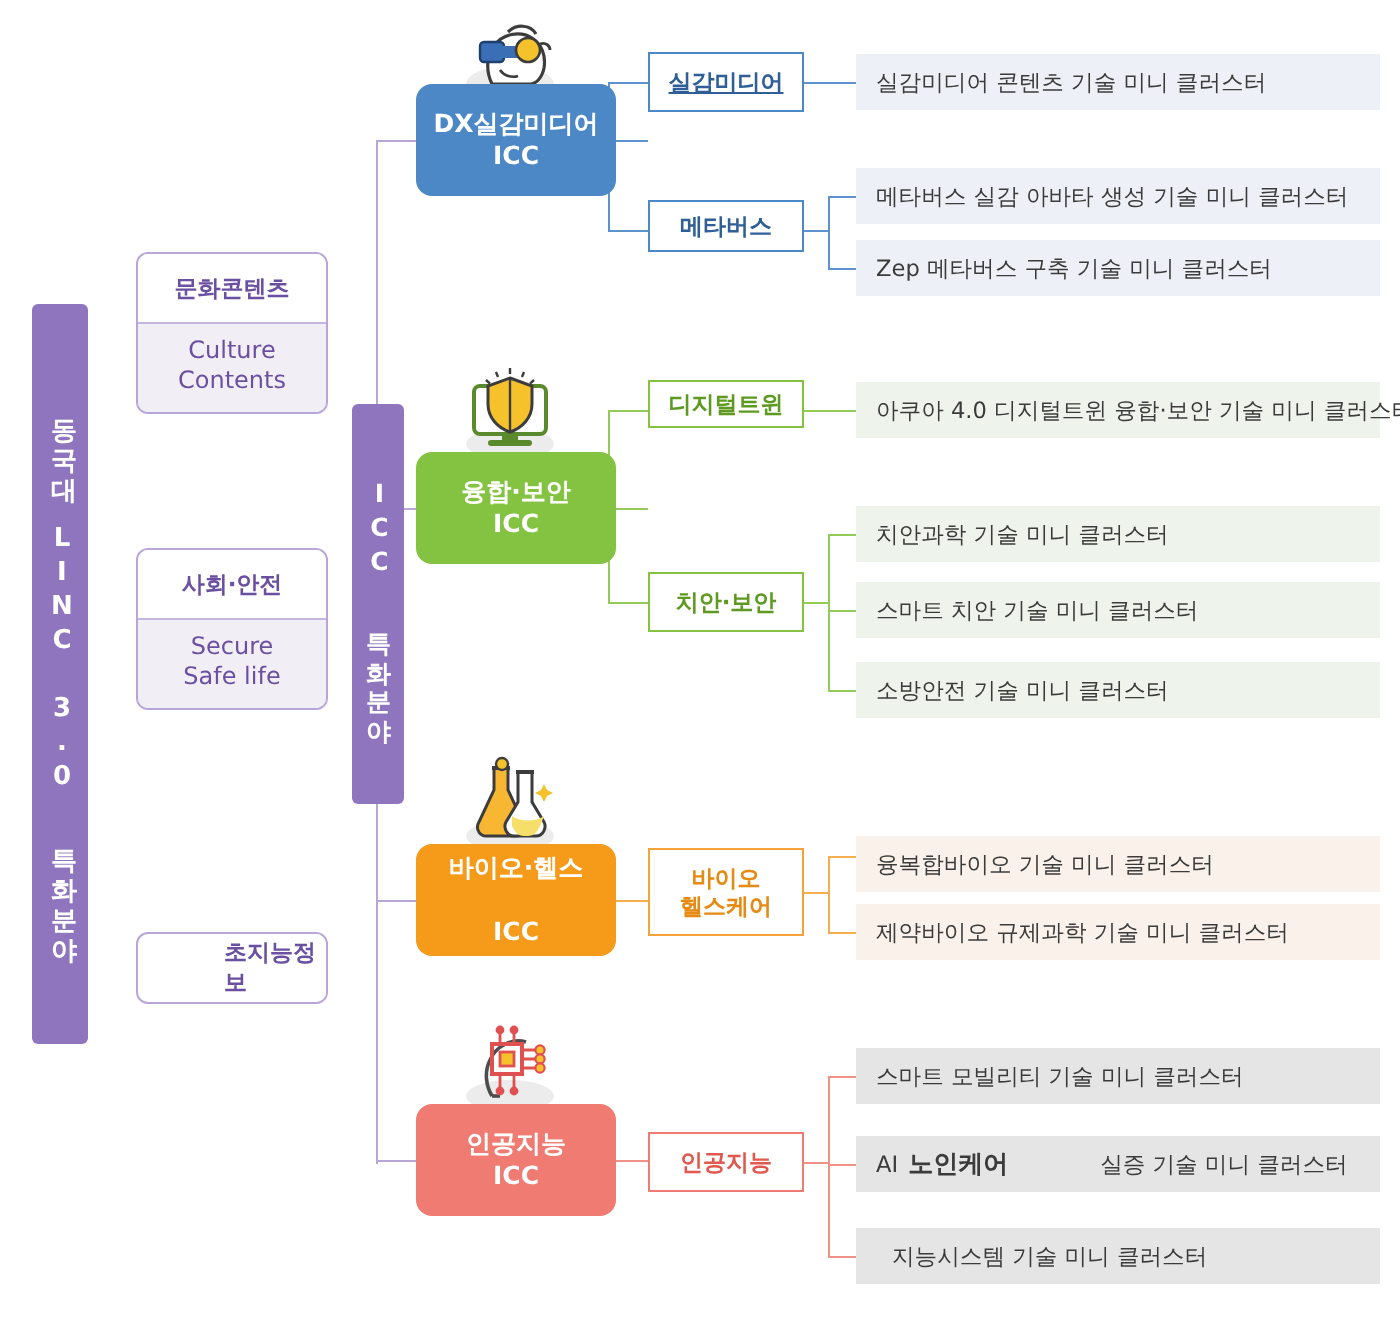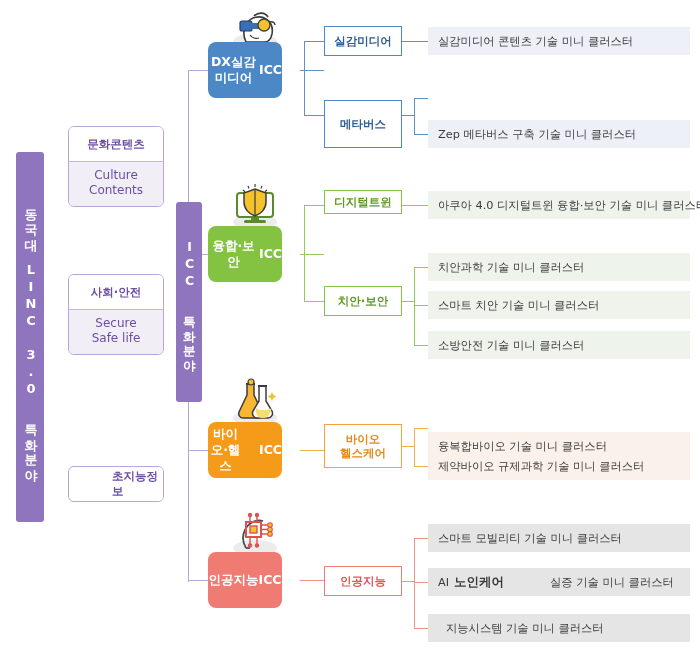--- a/index.html
+++ b/index.html
@@ -52,24 +52,24 @@
     text-align: center;
     font-size: 12px; color: #6b4fa0; line-height: 1.25;
   }
   #cat-culture { top: 126px; }
   #cat-secure  { top: 274px; }
   #cat-intel   { top: 466px; padding-left: 43px; }
 
   
   .icc-box {
     position: absolute;
-    left: 208px; width: 74px; height: 56px;
+    left: 208px; width: 100px; height: 56px;
     border-radius: 8px;
     color: #ffffff;
-    display: flex; 
+    display: flex; flex-direction: column;
     align-items: center; justify-content: center;
     font-size: 12.5px; font-weight: bold;
     line-height: 1.3;
     text-align: center;
   }
   #icc-dx     { top: 42px;  background: #4d88c6; }
   #icc-green  { top: 226px; background: #84c341; }
   #icc-bio    { top: 422px; background: #f59a19; gap: 16px; }
   #icc-ai     { top: 552px; background: #ef7b72; }
 
@@ -89,22 +89,22 @@
     display: flex; align-items: center; justify-content: center;
     text-align: center;
     font-size: 11.5px; font-weight: bold;
     line-height: 1.25;
   }
   .f-blue   { border-color: #4d88c6; color: #2f5f96; }
   .f-green  { border-color: #84c341; color: #5e9a21; }
   .f-orange { border-color: #f5a33a; color: #e58a12; }
   .f-red    { border-color: #ef7b72; color: #e0584e; }
 
-  #fb-silgam    { top: 26px;  height: 30px; }
-  #fb-meta      { top: 100px; height: 48px; }
+  #fb-silgam    { top: 26px;  height: 30px; text-decoration: underline; }
+  #fb-meta      { top: 100px; height: 26px; }
   #fb-digital   { top: 190px; height: 24px; }
   #fb-chian     { top: 286px; height: 30px; }
   #fb-biohealth { top: 424px; height: 44px; }
   #fb-ai        { top: 566px; height: 30px; }
 
   
   .cluster {
     position: absolute;
     left: 428px; width: 262px; height: 28px;
     display: flex; align-items: center;
@@ -284,28 +284,29 @@
   <div id="fb-chian" class="field-box f-green">치안·보안</div>
   <div id="fb-biohealth" class="field-box f-orange">
     <div>
       <div>바이오</div>
       <div>헬스케어</div>
     </div>
   </div>
   <div id="fb-ai" class="field-box f-red">인공지능</div>
 
   <div class="cluster c-blue" style="top:27px;">실감미디어 콘텐츠 기술 미니 클러스터</div>
+  <div class="cluster c-blue" style="top:84px;">메타버스 실감 아바타 생성 기술 미니 클러스터</div>
   <div class="cluster c-blue" style="top:120px;">Zep 메타버스 구축 기술 미니 클러스터</div>
 
   <div class="cluster c-green" style="top:191px;">아쿠아 4.0 디지털트윈 융합·보안 기술 미니 클러스터</div>
   <div class="cluster c-green" style="top:253px;">치안과학 기술 미니 클러스터</div>
   <div class="cluster c-green" style="top:331px;">소방안전 기술 미니 클러스터</div>
   <div class="cluster c-green" style="top:291px;">스마트 치안 기술 미니 클러스터</div>
 
-  <div class="cluster c-orange" style="top:432px;">융복합바이오 기술 미니 클러스터</div>
+  <div class="cluster c-orange" style="top:418px;">융복합바이오 기술 미니 클러스터</div>
   <div class="cluster c-orange" style="top:452px;">제약바이오 규제과학 기술 미니 클러스터</div>
 
   <div class="cluster c-red" style="top:524px;">스마트 모빌리티 기술 미니 클러스터</div>
   <div class="cluster c-red" style="top:568px;">
     <span class="ai-lead">AI</span>
     <span class="ai-strong">노인케어</span>
     <span class="ai-lead">실증 기술 미니 클러스터</span>
   </div>
   <div class="cluster c-red" style="top:614px;padding-left:18px;">지능시스템 기술 미니 클러스터</div>
 

